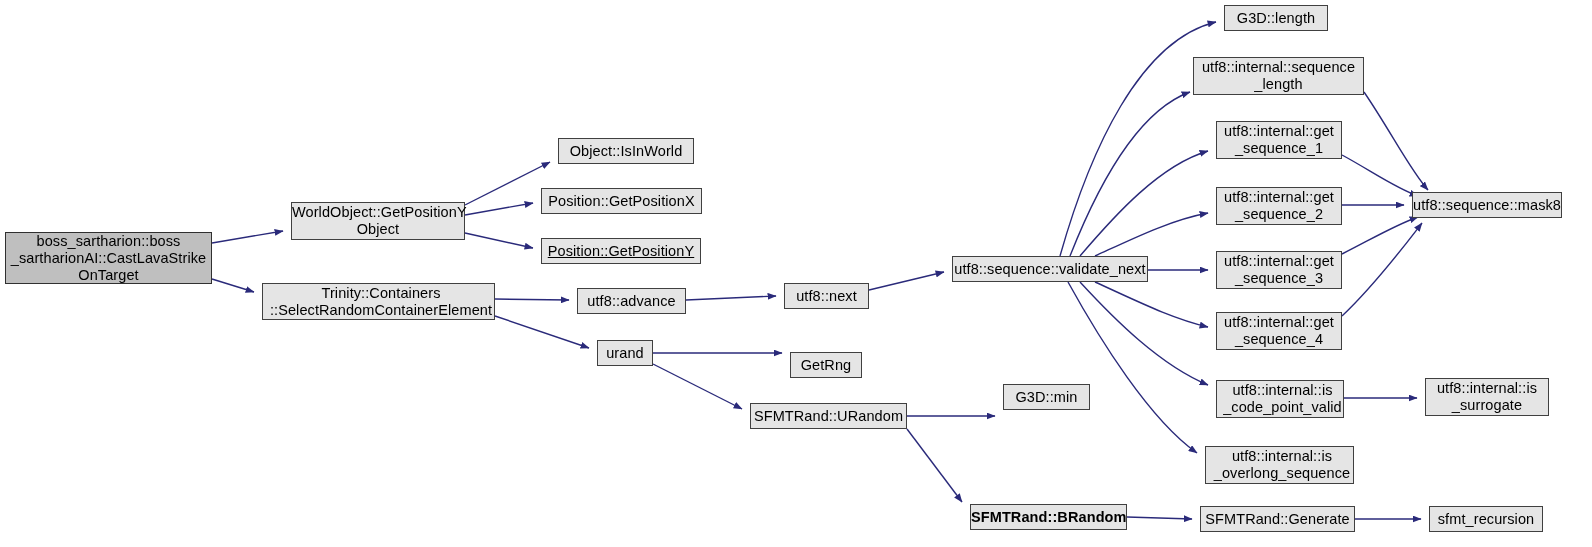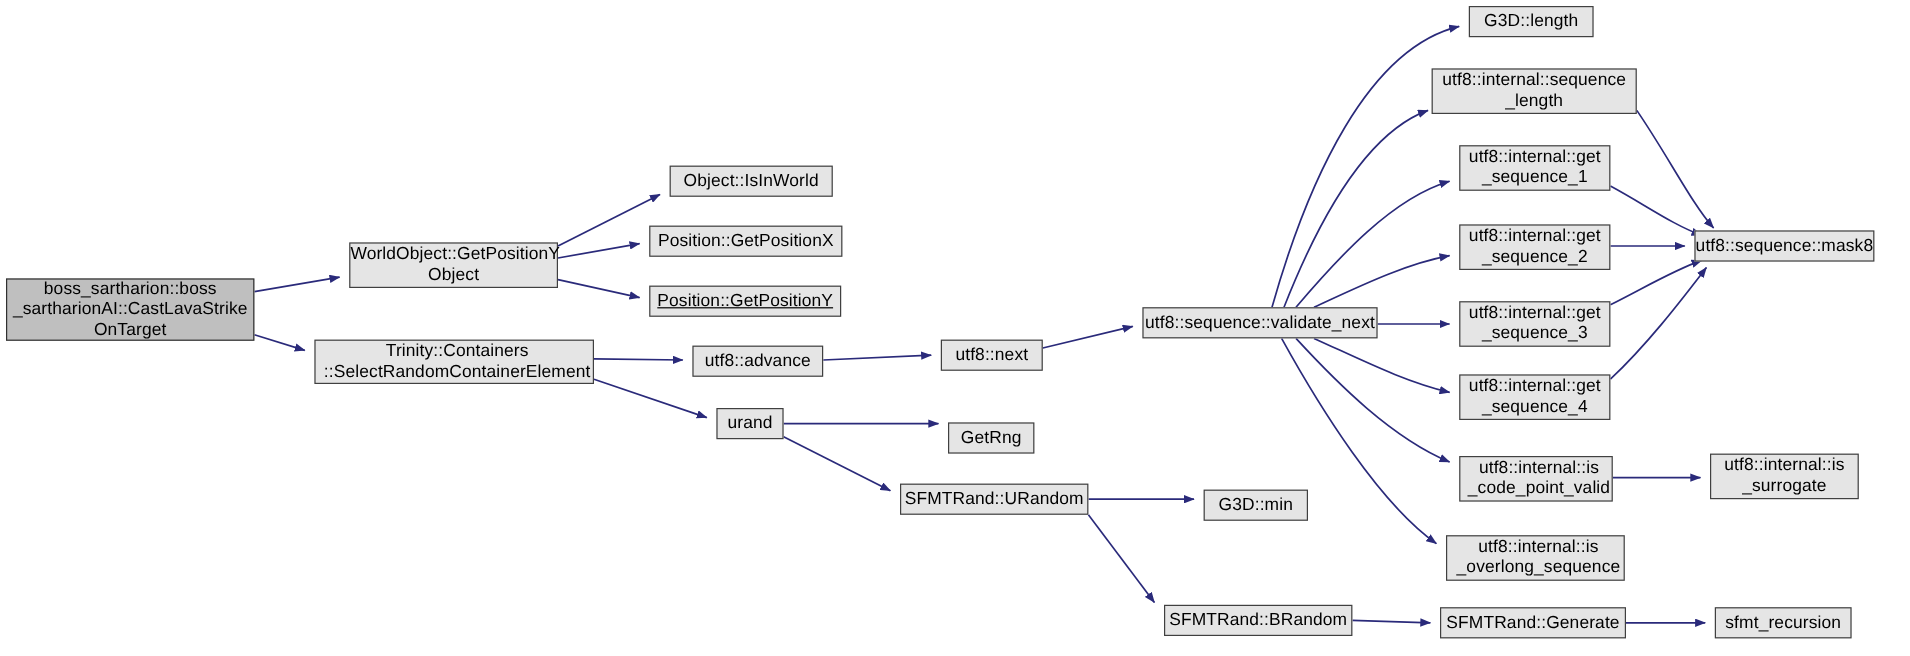--- a/index.html
+++ b/index.html
@@ -104,22 +104,22 @@
 ::SelectRandomContainerElement</span></div>
       <div class="node" style="left: 558px; top: 138px; width: 136px; height: 26px;"><span class="node-label">Object::IsInWorld</span></div>
       <div class="node" style="left: 541px; top: 188px; width: 161px; height: 26px;"><span class="node-label">Position::GetPositionX</span></div>
       <div class="node" style="left: 541px; top: 238px; width: 160px; height: 26px; text-decoration: underline;"><span class="node-label">Position::GetPositionY</span></div>
       <div class="node" style="left: 577px; top: 288px; width: 109px; height: 26px;"><span class="node-label">utf8::advance</span></div>
       <div class="node" style="left: 597px; top: 340px; width: 56px; height: 26px;"><span class="node-label">urand</span></div>
       <div class="node" style="left: 784px; top: 283px; width: 85px; height: 26px;"><span class="node-label">utf8::next</span></div>
       <div class="node" style="left: 790px; top: 352px; width: 72px; height: 26px;"><span class="node-label">GetRng</span></div>
       <div class="node" style="left: 750px; top: 403px; width: 157px; height: 26px;"><span class="node-label">SFMTRand::URandom</span></div>
       <div class="node" style="left: 952px; top: 256px; width: 196px; height: 26px;"><span class="node-label">utf8::sequence::validate_next</span></div>
-      <div class="node" style="left: 1003px; top: 408px; width: 87px; height: 26px;"><span class="node-label">G3D::min</span></div>
-      <div class="node" style="left: 970px; top: 504px; width: 157px; height: 26px;"><span class="node-label">SFMTRand::BRandom</span></div>
+      <div class="node" style="left: 1003px; top: 384px; width: 87px; height: 26px;"><span class="node-label">G3D::min</span></div>
+      <div class="node" style="left: 970px; top: 504px; width: 157px; height: 26px; font-weight: bold;"><span class="node-label">SFMTRand::BRandom</span></div>
       <div class="node" style="left: 1224px; top: 5px; width: 104px; height: 26px;"><span class="node-label">G3D::length</span></div>
       <div class="node" style="left: 1193px; top: 57px; width: 171px; height: 38px;"><span class="node-label">utf8::internal::sequence
 _length</span></div>
       <div class="node" style="left: 1216px; top: 121px; width: 126px; height: 38px;"><span class="node-label">utf8::internal::get
 _sequence_1</span></div>
       <div class="node" style="left: 1216px; top: 187px; width: 126px; height: 38px;"><span class="node-label">utf8::internal::get
 _sequence_2</span></div>
       <div class="node" style="left: 1216px; top: 251px; width: 126px; height: 38px;"><span class="node-label">utf8::internal::get
 _sequence_3</span></div>
       <div class="node" style="left: 1216px; top: 312px; width: 126px; height: 38px;"><span class="node-label">utf8::internal::get

